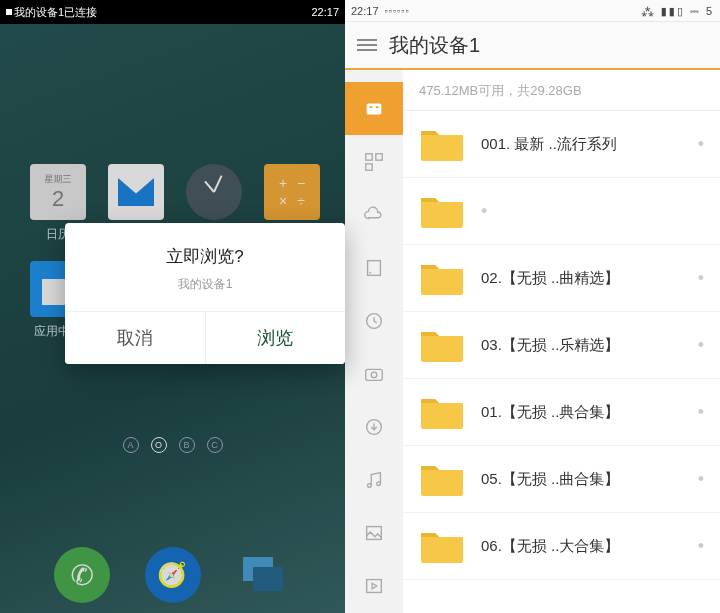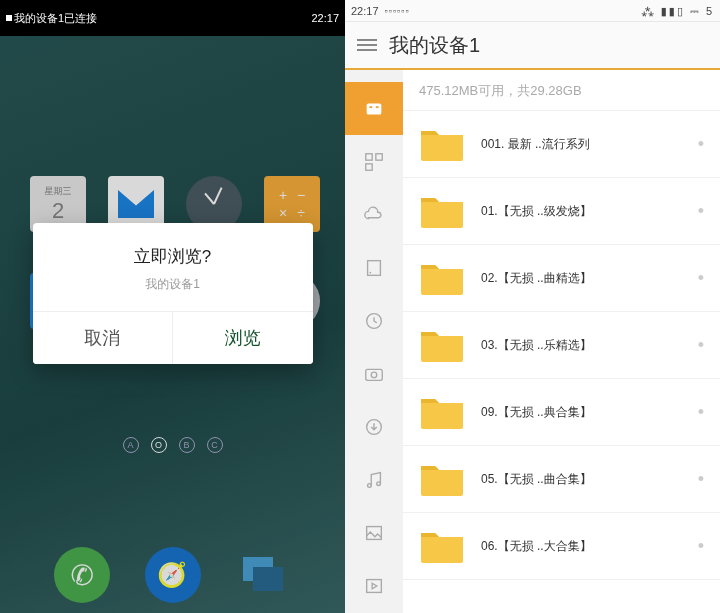--- a/index.html
+++ b/index.html
@@ -1,20 +1,20 @@
 <!DOCTYPE html>
 <html><head>
   <meta charset="utf-8">
   <style>
     * { margin: 0; padding: 0; box-sizing: border-box; font-family: "Microsoft YaHei", sans-serif; }
     body { display: flex; width: 720px; height: 613px; overflow: hidden; }
     
     
     .left-panel { width: 345px; height: 613px; background: linear-gradient(160deg, #2a5858 0%, #1e4848 60%, #3a6868 100%); position: relative; }
-    .status-bar-left { height: 36px; background: #000; color: #fff; display: flex; align-items: center; padding: 0 6px; font-size: 11px; }
+    .status-bar-left { height: 24px; background: #000; color: #fff; display: flex; align-items: center; padding: 0 6px; font-size: 11px; }
     .status-bar-left .right { margin-left: auto; }
     .sb-icon { display: inline-block; width: 6px; height: 6px; background: #fff; margin-right: 2px; }
     
     .home-grid { display: grid; grid-template-columns: repeat(4, 1fr); gap: 18px 8px; padding: 140px 18px 0 23px; }
     .app-item { display: flex; flex-direction: column; align-items: center; gap: 6px; }
     .app-icon { width: 56px; height: 56px; border-radius: 4px; display: flex; align-items: center; justify-content: center; }
     .app-label { color: #d8e8e8; font-size: 12px; text-align: center; }
     
     .icon-calendar { background: #ececec; display: flex; flex-direction: column; align-items: center; justify-content: center; }
     .icon-calendar .top { font-size: 9px; color: #888; }
@@ -43,21 +43,21 @@
     .dock-browser { background: #1976d2; }
     .dock-browser::after { content: "🧭"; font-size: 24px; filter: brightness(1.5); }
     .dock-msg { background: transparent; position: relative; }
     .dock-msg svg { width: 48px; height: 44px; }
     
     .page-dots { position: absolute; bottom: 160px; left: 0; right: 0; display: flex; justify-content: center; gap: 12px; }
     .dot { width: 16px; height: 16px; border: 1px solid #aac; border-radius: 50%; display: flex; align-items: center; justify-content: center; font-size: 9px; color: #aac; }
     .dot.active { border-color: #fff; color: #fff; }
     
     
-    .dialog-shade { position: absolute; inset: 24px 0 0 0; background: rgba(0,0,0,0.15); display: flex; align-items: center; justify-content: center; }
+    .dialog-shade { position: absolute; inset: 24px 0 0 0; background: rgba(0,0,0,0.15); display: flex; align-items: center; justify-content: flex-end; }
     .dialog { width: 280px; background: #fff; border-radius: 4px; overflow: hidden; box-shadow: 0 8px 24px rgba(0,0,0,0.3); margin-top: -50px; }
     .dialog-body { padding: 22px 10px 18px 10px; text-align: center; }
     .dialog-title { font-size: 17px; color: #222; margin-bottom: 8px; }
     .dialog-sub { font-size: 12px; color: #999; }
     .dialog-buttons { display: flex; border-top: 1px solid #eee; }
     .dialog-buttons button { flex: 1; border: none; background: #fff; padding: 14px 0; font-size: 18px; cursor: pointer; }
     .dialog-buttons button:first-child { color: #555; border-right: 1px solid #eee; }
     .dialog-buttons button:last-child { color: #14532d; }
     
     
@@ -75,21 +75,21 @@
     .side-item { height: 54px; display: flex; align-items: center; justify-content: center; }
     .side-item.active { background: #f0a030; }
     .side-item svg { width: 22px; height: 22px; }
     
     .fm-main { flex: 1; background: #fff; display: flex; flex-direction: column; }
     .fm-info { padding: 12px 16px 10px 16px; font-size: 13px; color: #aaa; border-bottom: 1px solid #eee; }
     .fm-list { flex: 1; overflow-y: auto; }
     .fm-row { display: flex; align-items: center; padding: 14px 16px; border-bottom: 1px solid #f0f0f0; }
     .folder-icon { width: 46px; height: 38px; margin-right: 16px; flex-shrink: 0; }
     .folder-icon svg { width: 100%; height: 100%; }
-    .fm-row-label { flex: 1; font-size: 12px; color: #333; white-space: nowrap; overflow: hidden; }
+    .fm-row-label { flex: 1; font-size: 15px; color: #333; white-space: nowrap; overflow: hidden; }
     .fm-row .chev { color: #ccc; font-size: 18px; }
   </style>
 </head>
 <body>
 
 <div class="left-panel">
   <div class="status-bar-left">
     <span class="sb-icon"></span>
     <span>我的设备1已连接</span>
     <span class="right">22:17</span>
@@ -271,21 +271,20 @@
     <div class="fm-row-label">001. 最新 ..流行系列</div>
     <div class="chev">•</div>
           </div>
           <div class="fm-row">
     <div class="folder-icon">
       <svg viewBox="0 0 46 38">
                 <path d="M2 6h14l4 4h24v24a2 2 0 01-2 2H4a2 2 0 01-2-2V6z" fill="#f7c748"></path>
                 <path d="M2 6h14l4 4H2z" fill="#eab52f"></path>
               </svg>
     </div>
-    <div class="fm-row-label">01.【无损 ..级发烧】</div>
     <div class="chev">•</div>
           </div>
           <div class="fm-row">
     <div class="folder-icon">
       <svg viewBox="0 0 46 38">
                 <path d="M2 6h14l4 4h24v24a2 2 0 01-2 2H4a2 2 0 01-2-2V6z" fill="#f7c748"></path>
                 <path d="M2 6h14l4 4H2z" fill="#eab52f"></path>
               </svg>
     </div>
     <div class="fm-row-label">02.【无损 ..曲精选】</div>
@@ -301,21 +300,21 @@
     <div class="fm-row-label">03.【无损 ..乐精选】</div>
     <div class="chev">•</div>
           </div>
           <div class="fm-row">
     <div class="folder-icon">
       <svg viewBox="0 0 46 38">
                 <path d="M2 6h14l4 4h24v24a2 2 0 01-2 2H4a2 2 0 01-2-2V6z" fill="#f7c748"></path>
                 <path d="M2 6h14l4 4H2z" fill="#eab52f"></path>
               </svg>
     </div>
-    <div class="fm-row-label">09.【无损 ..典合集】</div>
+    <div class="fm-row-label">01.【无损 ..典合集】</div>
     <div class="chev">•</div>
           </div>
           <div class="fm-row">
     <div class="folder-icon">
       <svg viewBox="0 0 46 38">
                 <path d="M2 6h14l4 4h24v24a2 2 0 01-2 2H4a2 2 0 01-2-2V6z" fill="#f7c748"></path>
                 <path d="M2 6h14l4 4H2z" fill="#eab52f"></path>
               </svg>
     </div>
     <div class="fm-row-label">05.【无损 ..曲合集】</div>

